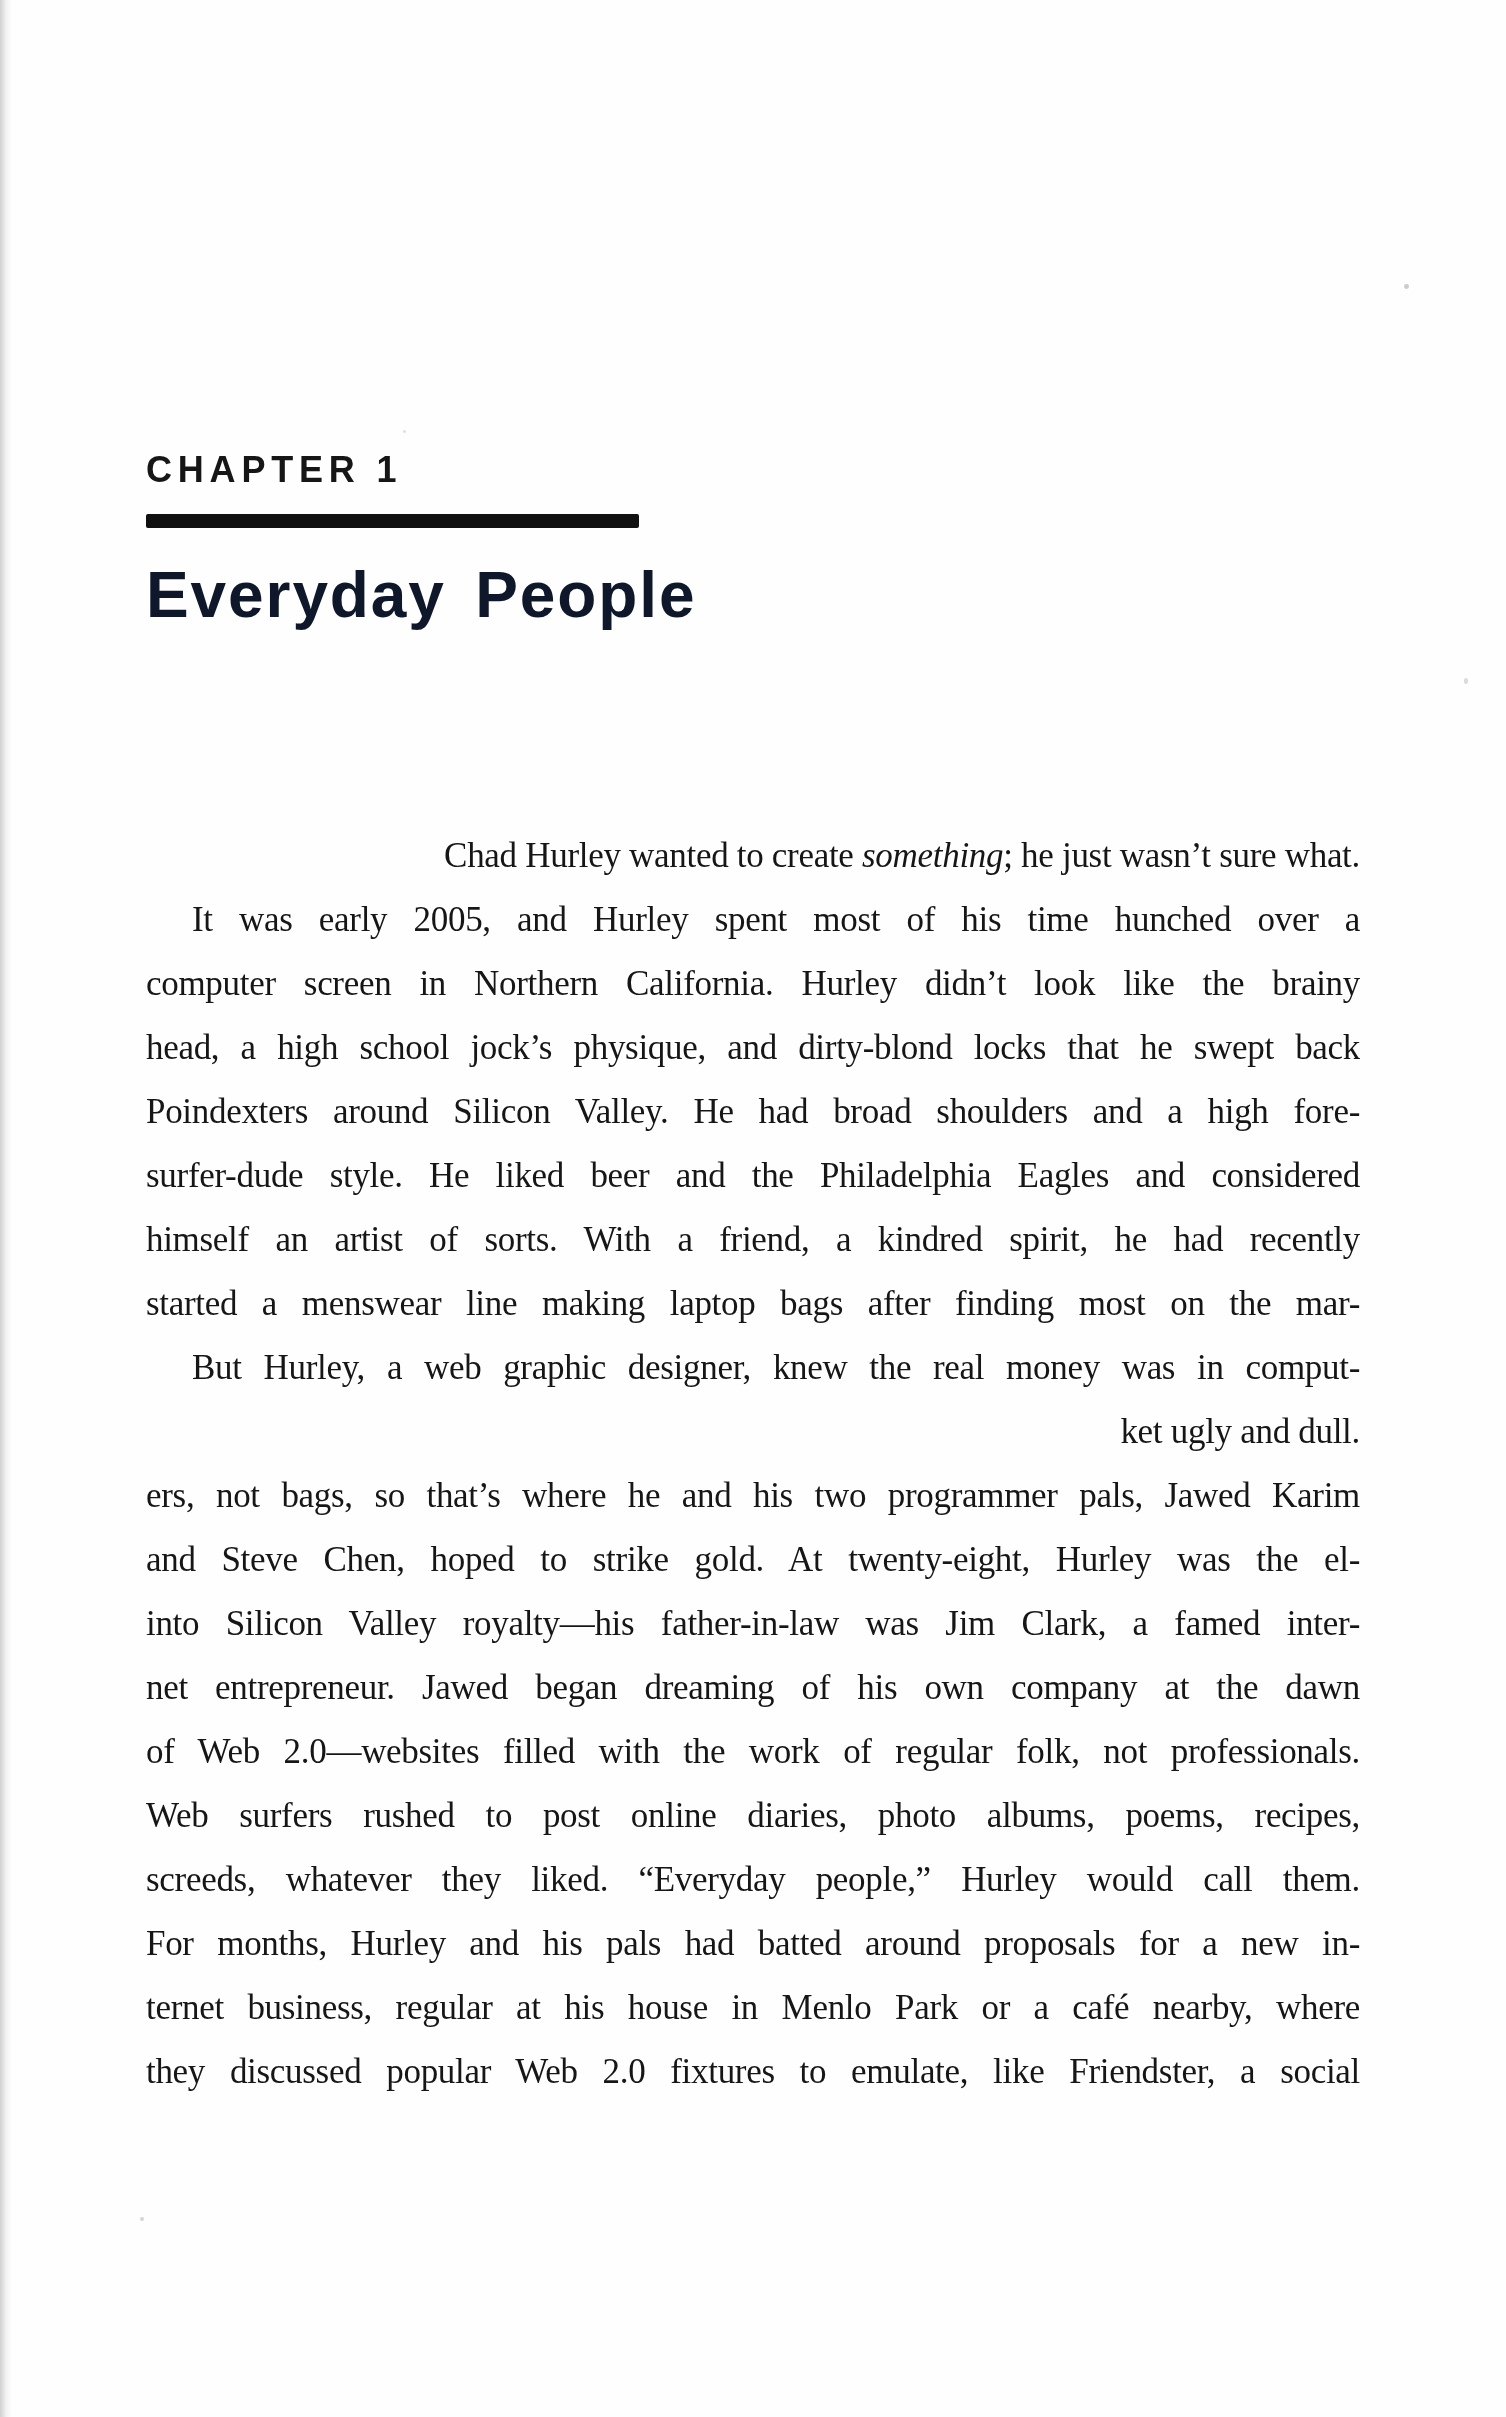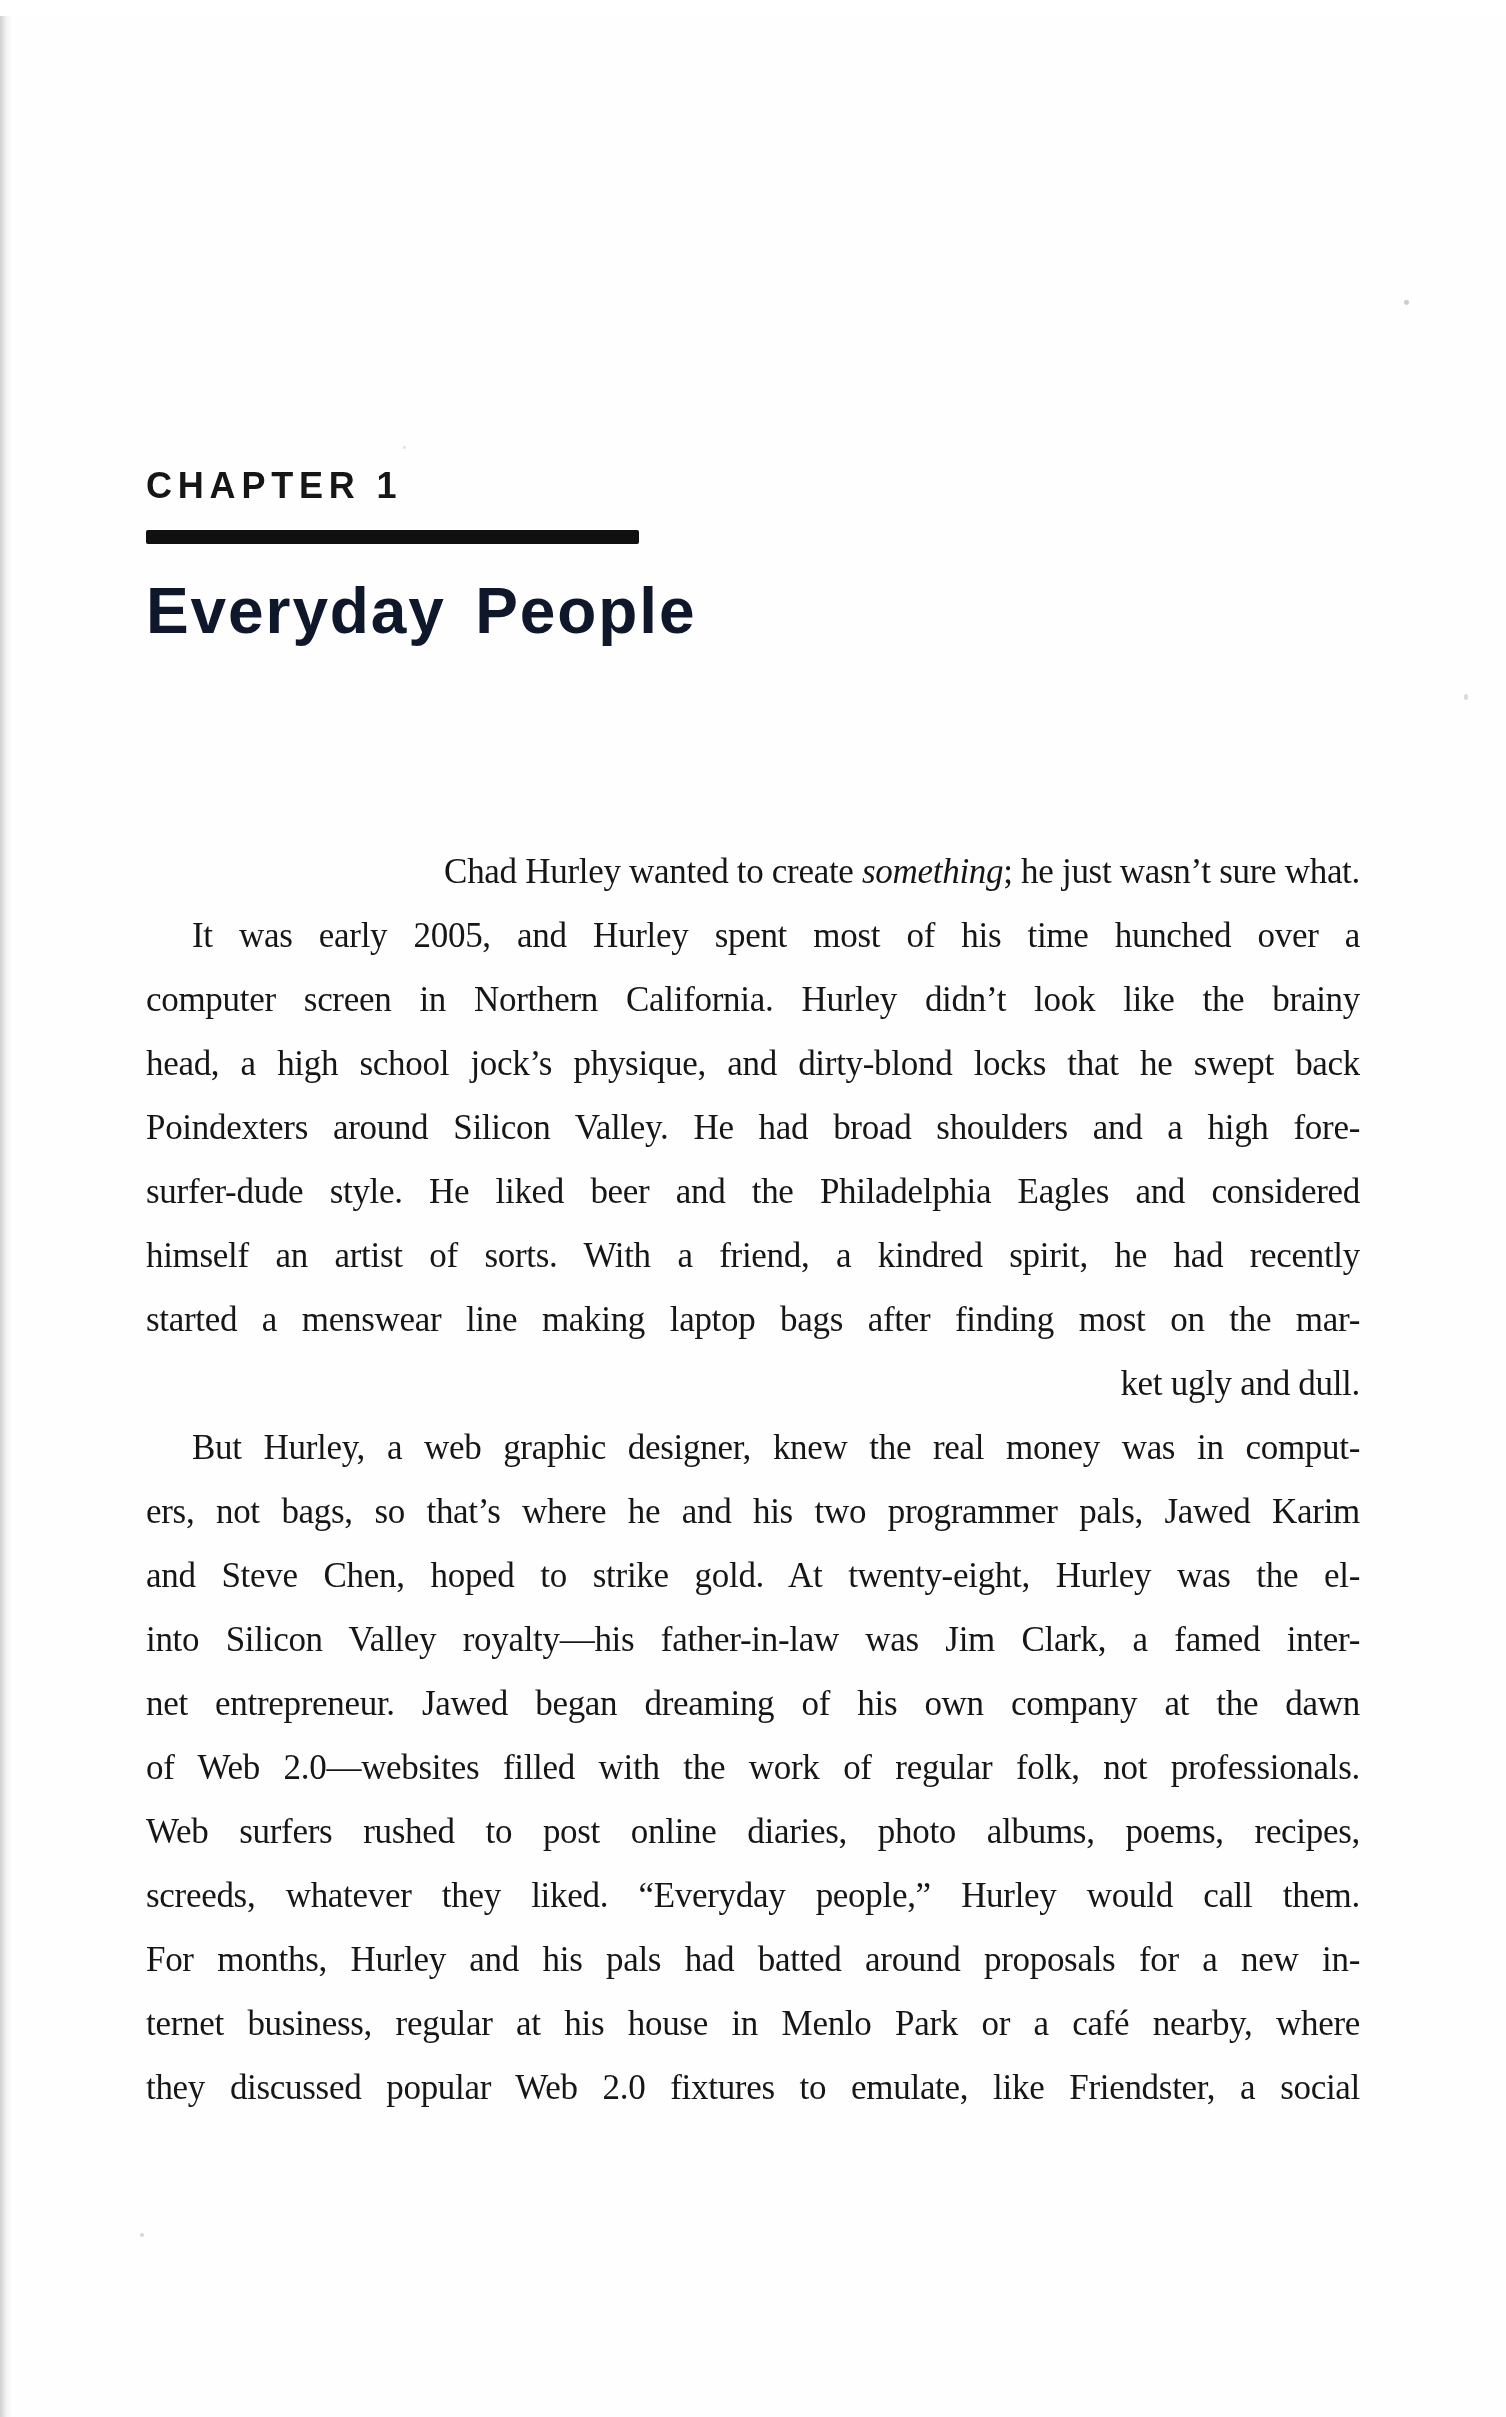--- a/index.html
+++ b/index.html
@@ -12,21 +12,20 @@
     height: 2417px;
     position: relative;
     overflow: hidden;
     font-family: "Liberation Serif", serif;
     color: #141414;
   }
   .page {
     position: absolute;
     inset: 0;
     background: #fefefe;
-    margin-top: 16px;
   }
   .edge-shadow-left {
     position: absolute;
     left: 0; top: 0; bottom: 0;
     width: 11.5px;
     background: linear-gradient(to right, rgba(90,90,90,0.28), rgba(120,120,120,0.08) 55%, rgba(0,0,0,0));
   }
   .speck {
     position: absolute;
     border-radius: 50%;
@@ -108,22 +107,22 @@
     <h1 class="title">Everyday People</h1>
     <div class="body-text">
         <p class="line"><span>Chad Hurley wanted to create </span><em>something</em><span>; he just wasn’t sure what.</span></p>
         <p class="line indent justify"><span>It was early 2005, and Hurley spent most of his time hunched over a</span></p>
         <p class="line justify"><span>computer screen in Northern California. Hurley didn’t look like the brainy</span></p>
         <p class="line justify"><span>head, a high school jock’s physique, and dirty-blond locks that he swept back</span></p>
         <p class="line justify"><span>Poindexters around Silicon Valley. He had broad shoulders and a high fore-</span></p>
         <p class="line justify"><span>surfer-dude style. He liked beer and the Philadelphia Eagles and considered</span></p>
         <p class="line justify"><span>himself an artist of sorts. With a friend, a kindred spirit, he had recently</span></p>
         <p class="line justify"><span>started a menswear line making laptop bags after finding most on the mar-</span></p>
+        <p class="line indent justify"><span>But Hurley, a web graphic designer, knew the real money was in comput-</span></p>
         <p class="line"><span>ket ugly and dull.</span></p>
-        <p class="line indent justify"><span>But Hurley, a web graphic designer, knew the real money was in comput-</span></p>
         <p class="line justify"><span>ers, not bags, so that’s where he and his two programmer pals, Jawed Karim</span></p>
         <p class="line justify"><span>and Steve Chen, hoped to strike gold. At twenty-eight, Hurley was the el-</span></p>
         <p class="line justify"><span>into Silicon Valley royalty—his father-in-law was Jim Clark, a famed inter-</span></p>
         <p class="line justify"><span>net entrepreneur. Jawed began dreaming of his own company at the dawn</span></p>
         <p class="line justify"><span>of Web 2.0—websites filled with the work of regular folk, not professionals.</span></p>
         <p class="line justify"><span>Web surfers rushed to post online diaries, photo albums, poems, recipes,</span></p>
         <p class="line justify"><span>screeds, whatever they liked. “Everyday people,” Hurley would call them.</span></p>
         <p class="line justify"><span>For months, Hurley and his pals had batted around proposals for a new in-</span></p>
         <p class="line justify"><span>ternet business, regular at his house in Menlo Park or a café nearby, where</span></p>
         <p class="line justify"><span>they discussed popular Web 2.0 fixtures to emulate, like Friendster, a social</span></p>

